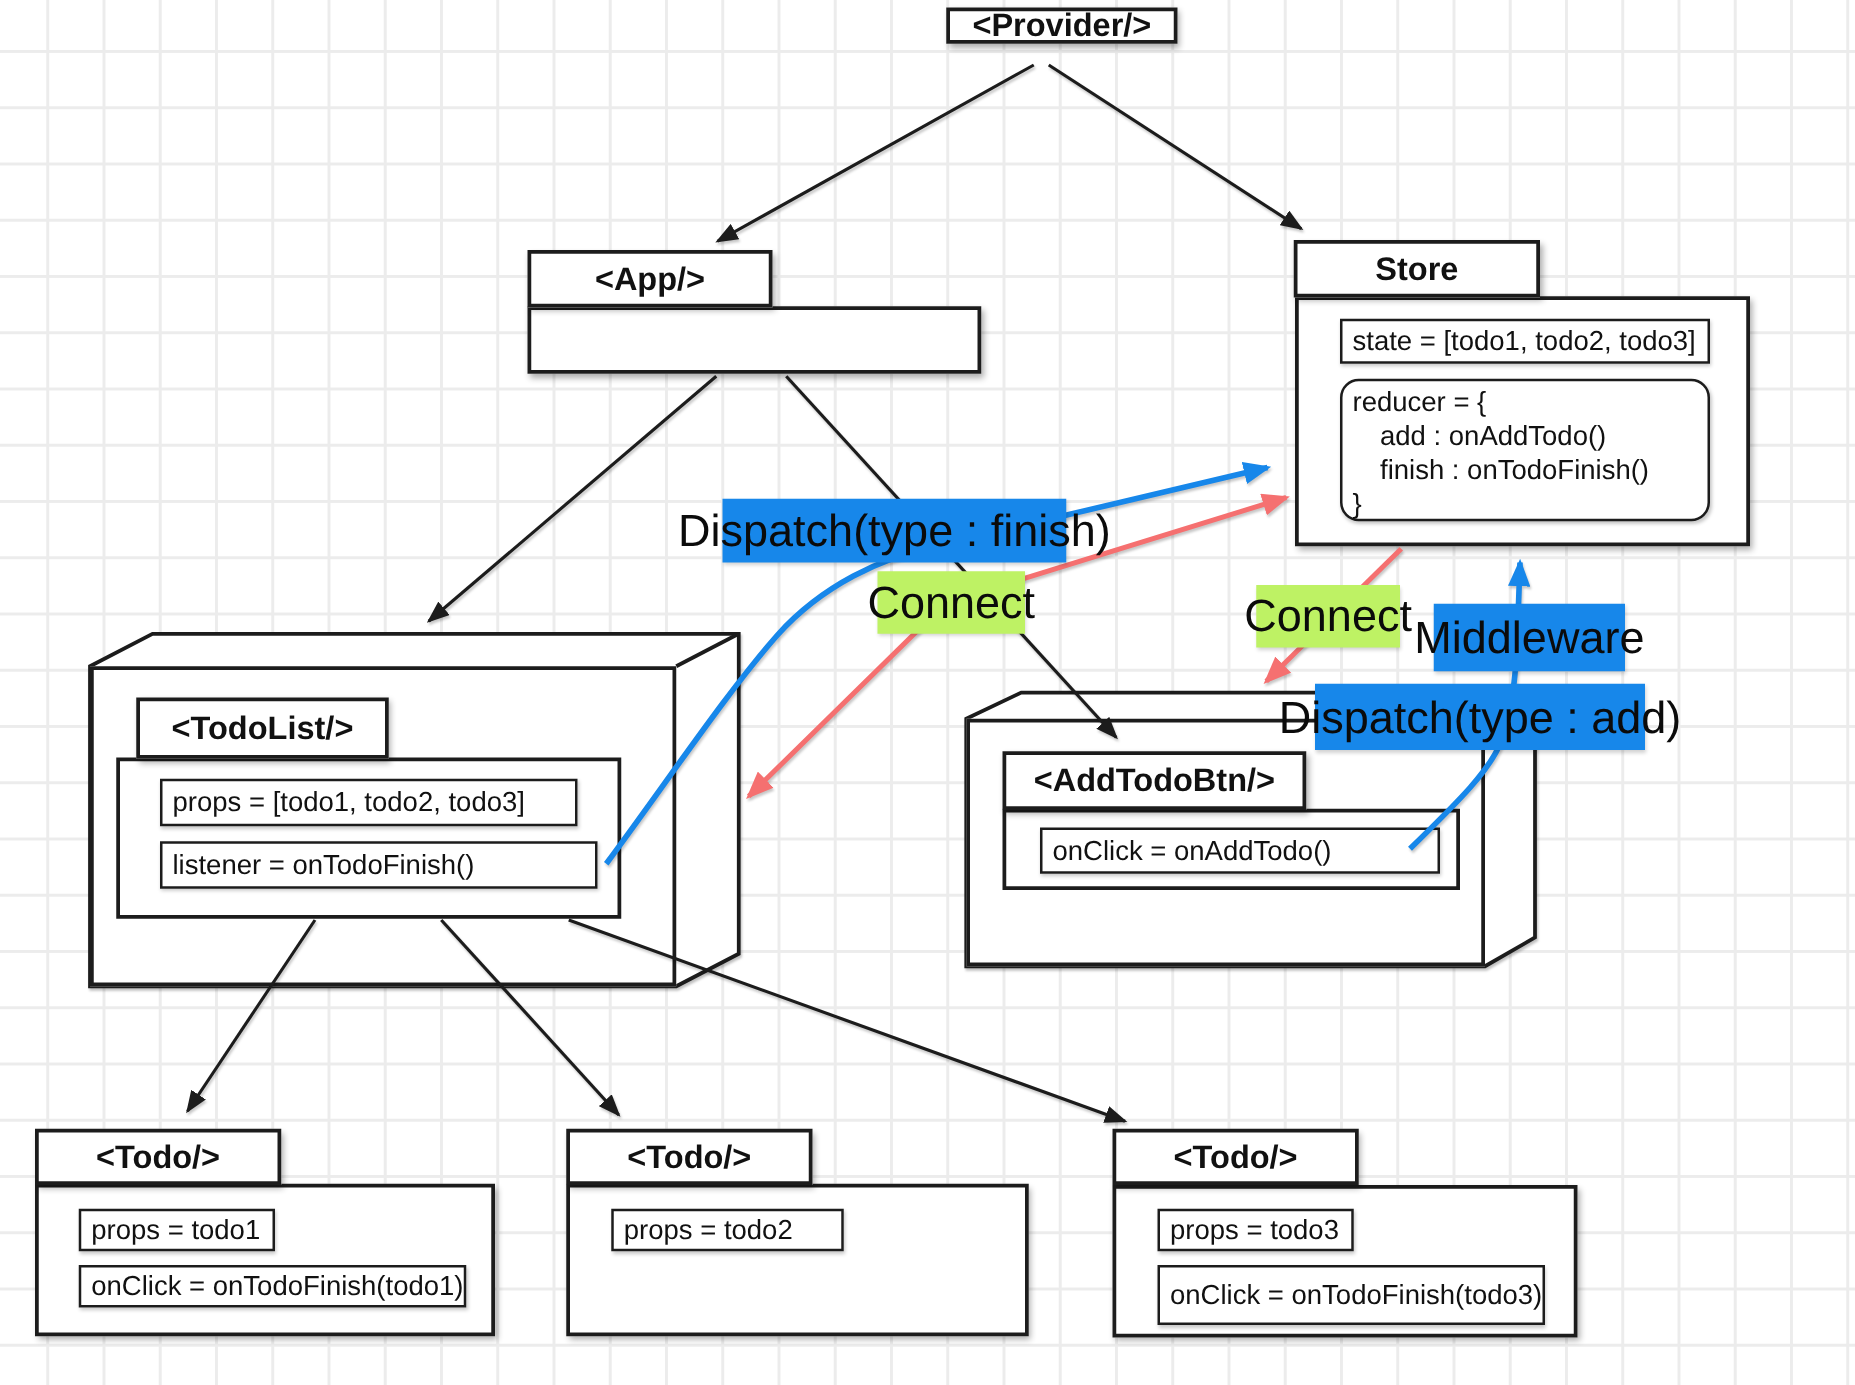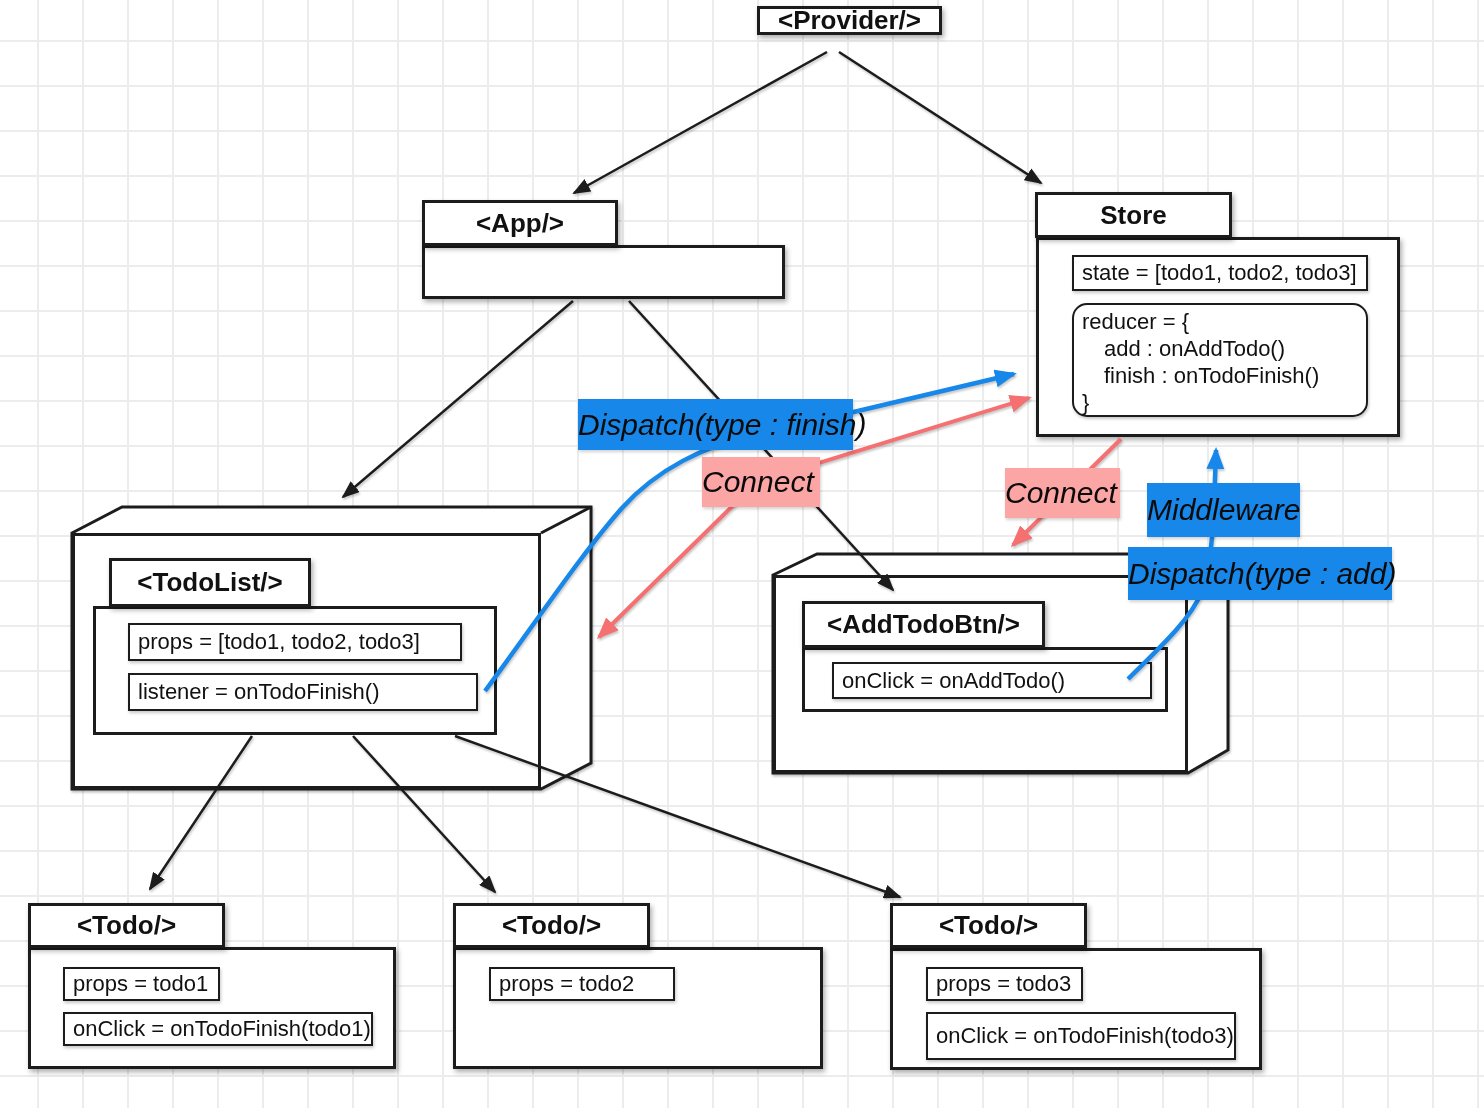--- a/index.html
+++ b/index.html
@@ -27,27 +27,26 @@
   .tab{display:flex;align-items:center;justify-content:center;
     font-size:26px;font-weight:600;color:#111;z-index:4;}
   .ibox{display:flex;align-items:center;font-size:22px;font-weight:500;
     color:#111;padding-left:8px;z-index:4;white-space:nowrap;}
   .face{z-index:2;box-shadow:none;}
   .codeblock{align-items:flex-start;flex-direction:column;justify-content:flex-start;
     padding-top:3px;line-height:27px;}
   .codeblock .ind{padding-left:22px;}
 
   .lbl{
-    position:absolute;z-index:6;display:flex;align-items:center;
-    font-size:30px;font-weight:400;color:#0b0b0b;white-space:nowrap;
+    position:absolute;z-index:6;display:flex;align-items:center;justify-content:center;
+    font-size:36px;font-weight:400;color:#0b0b0b;white-space:nowrap;
     box-shadow:1px 2px 3px rgba(0,0,0,0.18);
-    font-style:italic;
   }
   .lbl-blue{background:#1787ea;}
-  .lbl-red{background:#fca5a5;}
+  .lbl-red{background:#bef264;}
 </style>
 </head>
 <body>
 
 <div id="stage">
 
   <svg id="svg-under" class="layer" width="1484" height="1108">
     <g stroke="#1c1c1c" stroke-width="3" fill="#ffffff">
       <polygon points="72,533 122,507 591,507 591,763 541,789 72,789"></polygon>
       <line x1="541" y1="533" x2="591" y2="507"></line>
@@ -171,17 +170,17 @@
   </div>
   <div class="lbl lbl-red" style="left:702px;top:457px;width:118px;height:50px;">
     <span>Connect</span>
   </div>
   <div class="lbl lbl-red" style="left:1005px;top:468px;width:115px;height:50px;">
     <span>Connect</span>
   </div>
   <div class="lbl lbl-blue" style="left:1147px;top:483px;width:153px;height:54px;">
     <span>Middleware</span>
   </div>
-  <div class="lbl lbl-blue" style="left:1128px;top:547px;width:264px;height:53px;">
+  <div class="lbl lbl-blue" style="left:1052px;top:547px;width:264px;height:53px;">
     <span>Dispatch(type : add)</span>
   </div>
 
 </div>
 
 </body></html>

